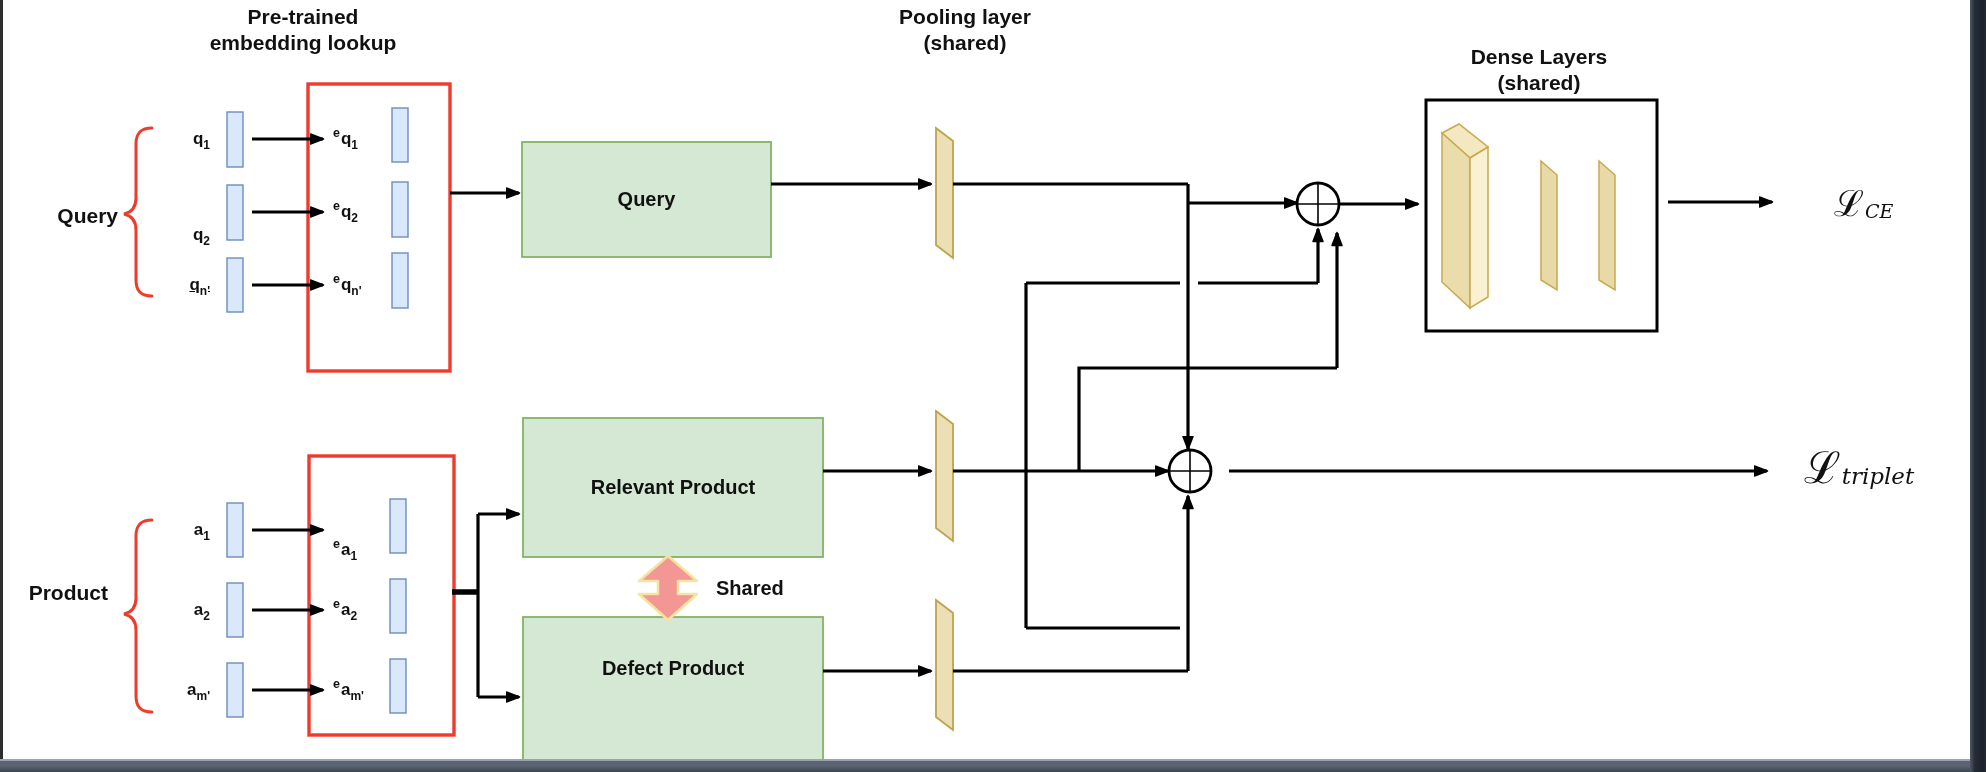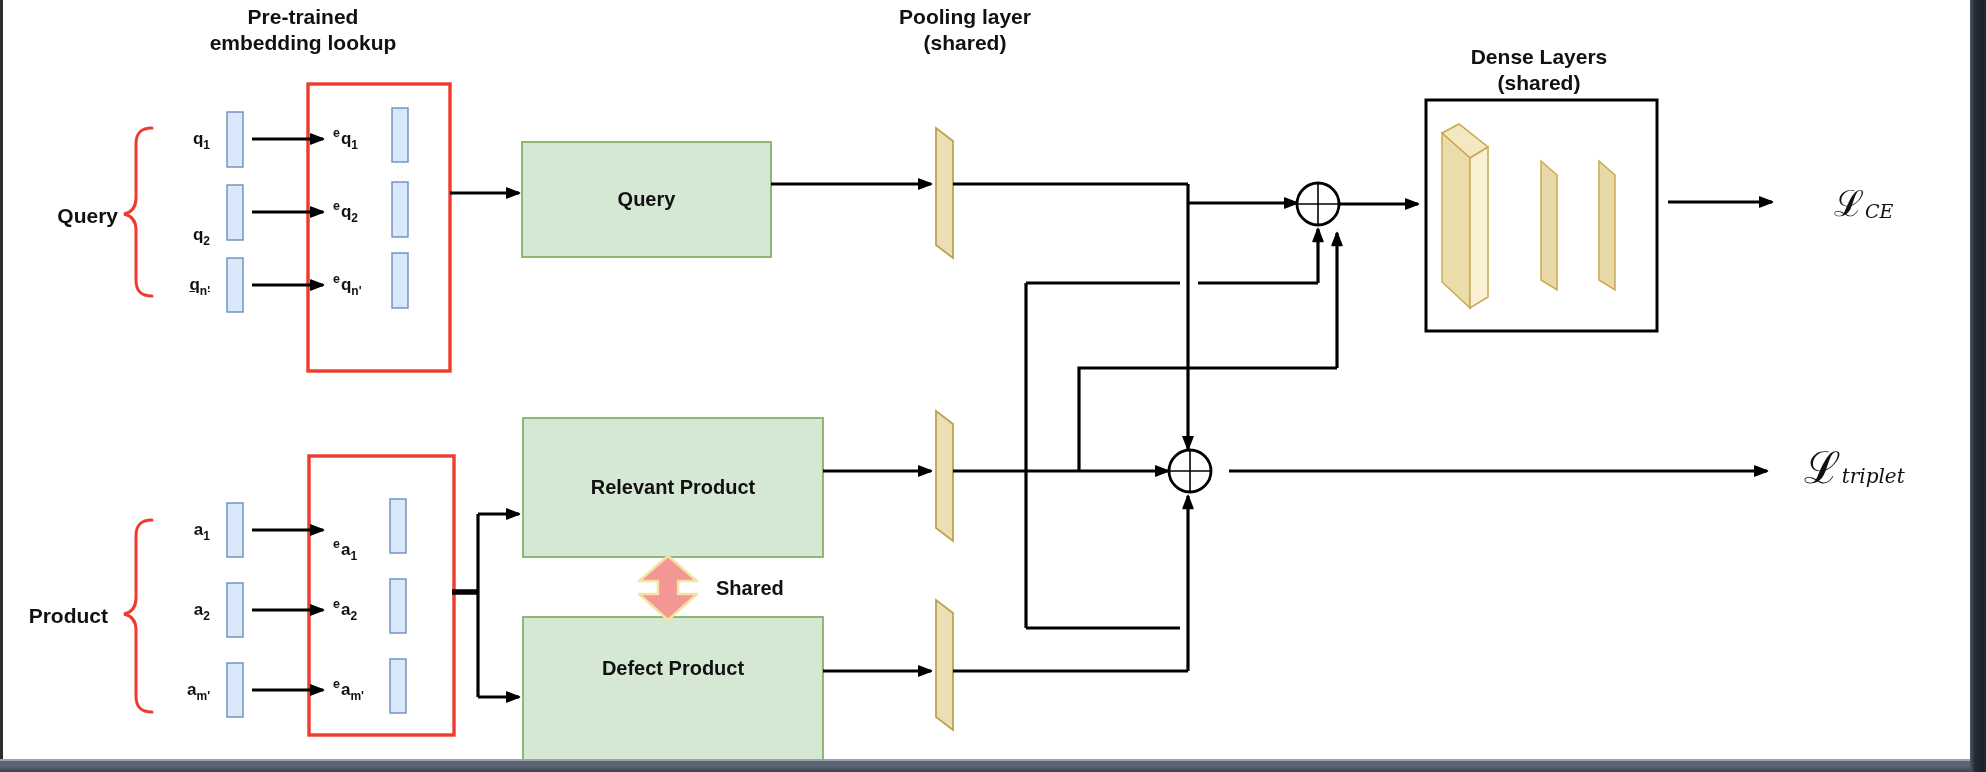--- a/index.html
+++ b/index.html
@@ -12,21 +12,21 @@
   .elab{position:absolute;left:333px;font-weight:700;font-size:17px;line-height:28px;white-space:nowrap;}
   .sb{font-size:12px;position:relative;top:5px;}
   .sp{font-size:12.5px;position:relative;top:-7px;margin-right:1px;}
   .enc{position:absolute;display:flex;align-items:center;justify-content:center;
        font-weight:700;font-size:20px;text-align:center;}
   .shared{position:absolute;font-weight:700;font-size:20px;}
   .loss{position:absolute;display:flex;align-items:flex-end;font-family:"DejaVu Serif", serif;}
   .lsym-ce{font-size:36px;line-height:36px;}
   .lsub-ce{font-size:19px;line-height:22px;font-style:italic;margin-left:1px;}
   .lsym-tr{font-size:44px;line-height:44px;}
-  .lsub-tr{font-size:20px;line-height:27px;font-style:italic;margin-left:1px;}
+  .lsub-tr{font-size:23px;line-height:27px;font-style:italic;margin-left:1px;}
   .left-border{position:absolute;left:0;top:0;width:3px;height:759px;background:var(--frame_left,#2e2e2e);}
   .bottom-bar{position:absolute;left:0;top:759px;width:1970px;height:13px;
       background:linear-gradient(180deg,var(--bar_light,#9aa2ae) 0 2px,var(--bar_mid,#5a6472) 2px 7px,var(--bar_dark,#3a4450));}
   .right-band{position:absolute;left:1970px;top:0;width:16px;height:772px;
       background:linear-gradient(90deg,var(--band_light,#4e5864) 0%,#242c37 30%,var(--band_dark,#1a212b) 80%,#232b35 100%);}
 </style>
 </head>
 <body>
 
 <div id="canvas">
@@ -144,21 +144,21 @@
   <div class="hdr" style="left:845px;">
     <div>Pooling layer</div>
     <div>(shared)</div>
   </div>
   <div class="hdr" style="left:1419px;margin-top:40px;">
     <div>Dense Layers</div>
     <div>(shared)</div>
   </div>
 
   <div class="side" style="left:18px;top:203px;">Query</div>
-  <div class="side" style="left:8px;top:603px;">Product</div>
+  <div class="side" style="left:8px;top:580px;">Product</div>
 
   <div class="tok" style="top:126px;"><span>q</span><span class="sb">1</span></div>
   <div class="tok" style="top:202px;margin-top:20px;"><span>q</span><span class="sb">2</span></div>
   <div class="tok" style="top:272px;text-decoration:underline;"><span>q</span><span class="sb">n'</span></div>
 
   <div class="elab" style="top:125px;"><span class="sp">e</span><span>q</span><span class="sb">1</span></div>
   <div class="elab" style="top:198px;"><span class="sp">e</span><span>q</span><span class="sb">2</span></div>
   <div class="elab" style="top:271px;"><span class="sp">e</span><span>q</span><span class="sb">n'</span></div>
 
   <div class="tok" style="top:517px;"><span>a</span><span class="sb">1</span></div>

